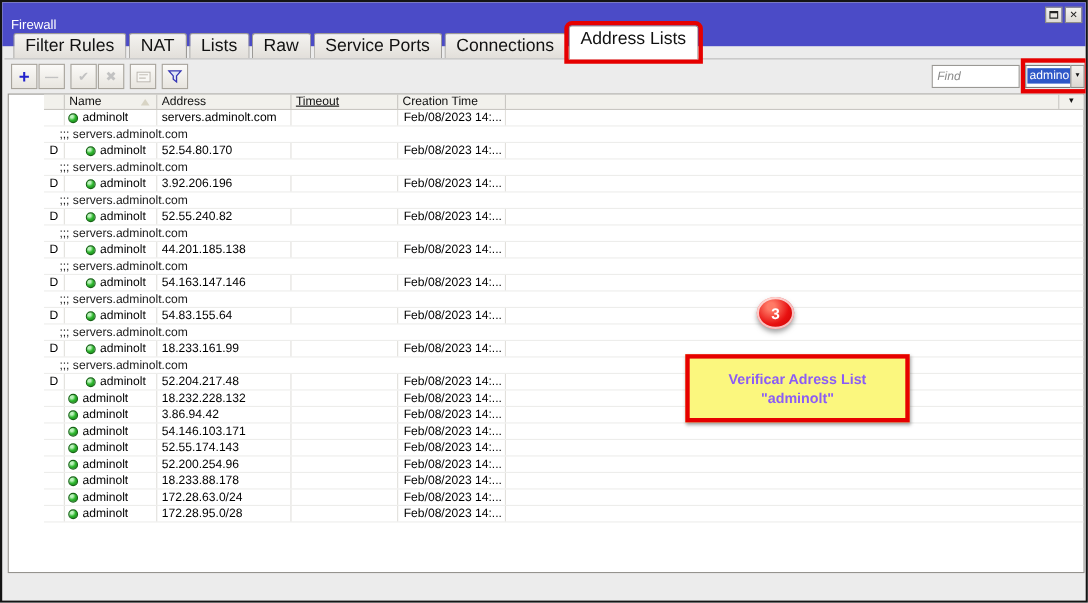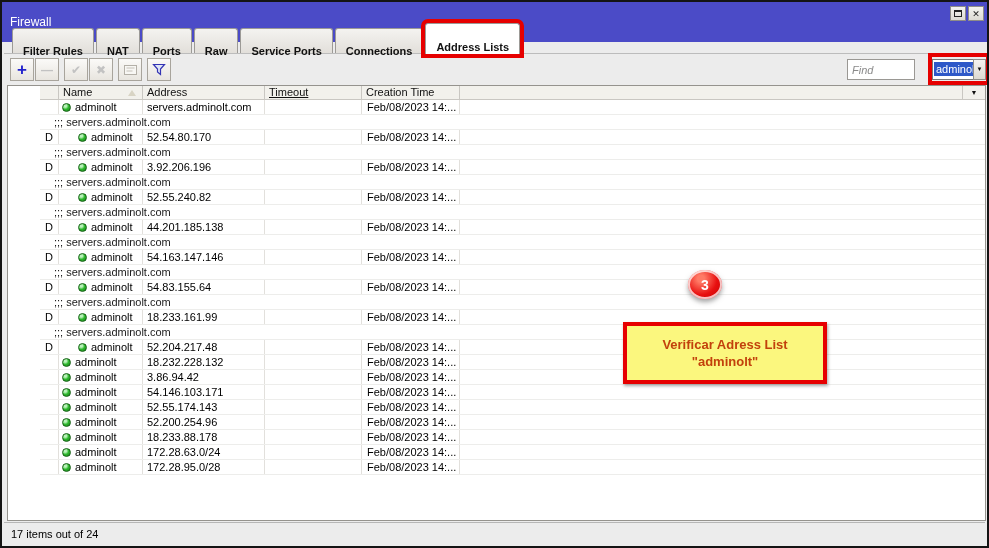--- a/index.html
+++ b/index.html
@@ -10,34 +10,34 @@
   .titlebar { position:absolute; left:0; top:0; right:0; height:40px; background:#4b4bc7; color:#fff;
               display:flex; align-items:center; padding-left:8px; font-size:12px; }
   .winbtns { position:absolute; right:3px; top:4px; display:flex; gap:2px; }
   .winbtn { width:16px; height:15px; background:linear-gradient(#f4f3f0,#dddad4); border:1px solid #8f8d88;
             display:flex; align-items:center; justify-content:center; font-size:9px; color:#222; font-weight:bold; cursor:default; }
   .maxglyph { width:8px; height:7px; border:1px solid #222; border-top-width:2px; }
 
   
   .tabstrip { position:absolute; left:2px; top:27px; right:2px; height:25px; padding-left:8px;
               border-bottom:1px solid #bcbcbc; display:flex; align-items:flex-end; }
-  .tab { display:inline-block; padding:12px 10px; height:23px; line-height:21px; font-size:11px; color:#111;
+  .tab { display:inline-block; padding:0 10px; height:23px; line-height:21px; font-size:16px; color:#111;
          background:linear-gradient(#f4f3f0,#e2dfda); border:1px solid #9c9a96; border-bottom:none;
-         border-radius:3px 3px 0 0; margin-right:2px; white-space:nowrap; cursor:default;font-weight:bold; }
+         border-radius:3px 3px 0 0; margin-right:2px; white-space:nowrap; cursor:default; }
   .tab.active { background:#fff; height:31px; line-height:23px; position:relative; z-index:5; margin-bottom:-1px; }
   .tab.annotated { outline:4px solid #e60000; outline-offset:0; }
 
   
   .toolbar { position:absolute; left:2px; top:53px; right:2px; height:30px; }
   .tbtn { position:absolute; top:3px; width:24px; height:23px; background:linear-gradient(#fbfaf8,#e8e5df);
           border:1px solid #a8a49c; display:flex; align-items:center; justify-content:center; cursor:default; }
   .tbtn span { pointer-events:none; }
   .icon-add { color:#2222cc; font-size:17px; font-weight:bold; line-height:14px; }
   .icon-dis { color:#c2c2c2; font-size:12px; font-weight:bold; }
-  .find-input { position:absolute; left:843px; top:4px; width:68px; height:21px; border:1px solid #9a9894;
+  .find-input { position:absolute; left:843px; top:4px; width:80px; height:21px; border:1px solid #9a9894;
                 background:#fff; font-size:11px; padding:0 4px; font-family:inherit; }
   .find-input::placeholder { color:#8a8a8a; font-style:italic; }
   .combo-annotation { position:absolute; left:924px; top:-2px; width:62px; height:32px; border:4px solid #e60000;
                       display:flex; align-items:center; background:#ececec; z-index:10; }
   .combo-field { flex:1; height:21px; background:#fff; border:1px solid #7a7a7a; border-right:none;
                  display:flex; align-items:center; padding:1px; overflow:hidden; }
   .combo-sel { background:#2e58c8; color:#fff; font-size:11px; padding:1px 2px; white-space:nowrap; }
   .combo-arrow { width:13px; height:21px; background:linear-gradient(#f4f3f0,#ddd9d2); border:1px solid #8f8d88;
                  display:flex; align-items:center; justify-content:center; font-size:6px; color:#111; cursor:default; }
 
@@ -74,21 +74,21 @@
                border-top:1px solid #b6b6b6; font-size:11px; color:#000; display:flex; align-items:center; padding:0 7px; }
 
   
   .badge { position:absolute; left:686px; top:268px; width:34px; height:29px; border-radius:50%;
            background:radial-gradient(circle at 38% 30%, #ff7a66 0 12%, #e81010 55%, #c00000 100%);
            box-shadow:0 3px 5px rgba(90,90,90,.55), inset 0 0 0 2px rgba(255,255,255,.75);
            display:flex; align-items:center; justify-content:center; color:#fff; font-weight:bold; font-size:14px; z-index:20; }
   .callout { position:absolute; left:621px; top:320px; width:204px; height:62px; background:#fbf77e;
              border:4px solid #e60000; box-shadow:1px 2px 3px rgba(60,60,60,.45);
              display:flex; flex-direction:column; align-items:center; justify-content:center;
-             font-weight:bold; font-size:13px; color:#c2410c; text-align:center; line-height:17px; z-index:20; }
+             font-weight:bold; font-size:13px; color:#8b5cf6; text-align:center; line-height:17px; z-index:20; }
 </style>
 </head>
 <body>
 
 <div class="window">
 
   <div class="titlebar">
     <span>Firewall</span>
     <span class="winbtns">
       <span class="winbtn">
@@ -96,21 +96,21 @@
         </span>
       <span class="winbtn">
           <span>✕</span>
         </span>
     </span>
   </div>
 
   <div class="tabstrip">
     <span class="tab">Filter Rules</span>
     <span class="tab">NAT</span>
-    <span class="tab">Ports</span>
+    <span class="tab">Lists</span>
     <span class="tab">Raw</span>
     <span class="tab">Service Ports</span>
     <span class="tab">Connections</span>
     <span class="tab active annotated">Address Lists</span>
   </div>
 
   <div class="toolbar">
     <span class="tbtn" style="left:6px">
         <span class="icon-add">+</span>
       </span>
@@ -378,17 +378,14 @@
 
   <div class="badge">
     <span>3</span>
   </div>
 
   <div class="callout">
     <span>Verificar Adress List</span>
     <span>"adminolt"</span>
   </div>
 
-  <div class="statusbar">
-    <span>17 items out of 24</span>
-  </div>
 
 </div>
 
 </body></html>

